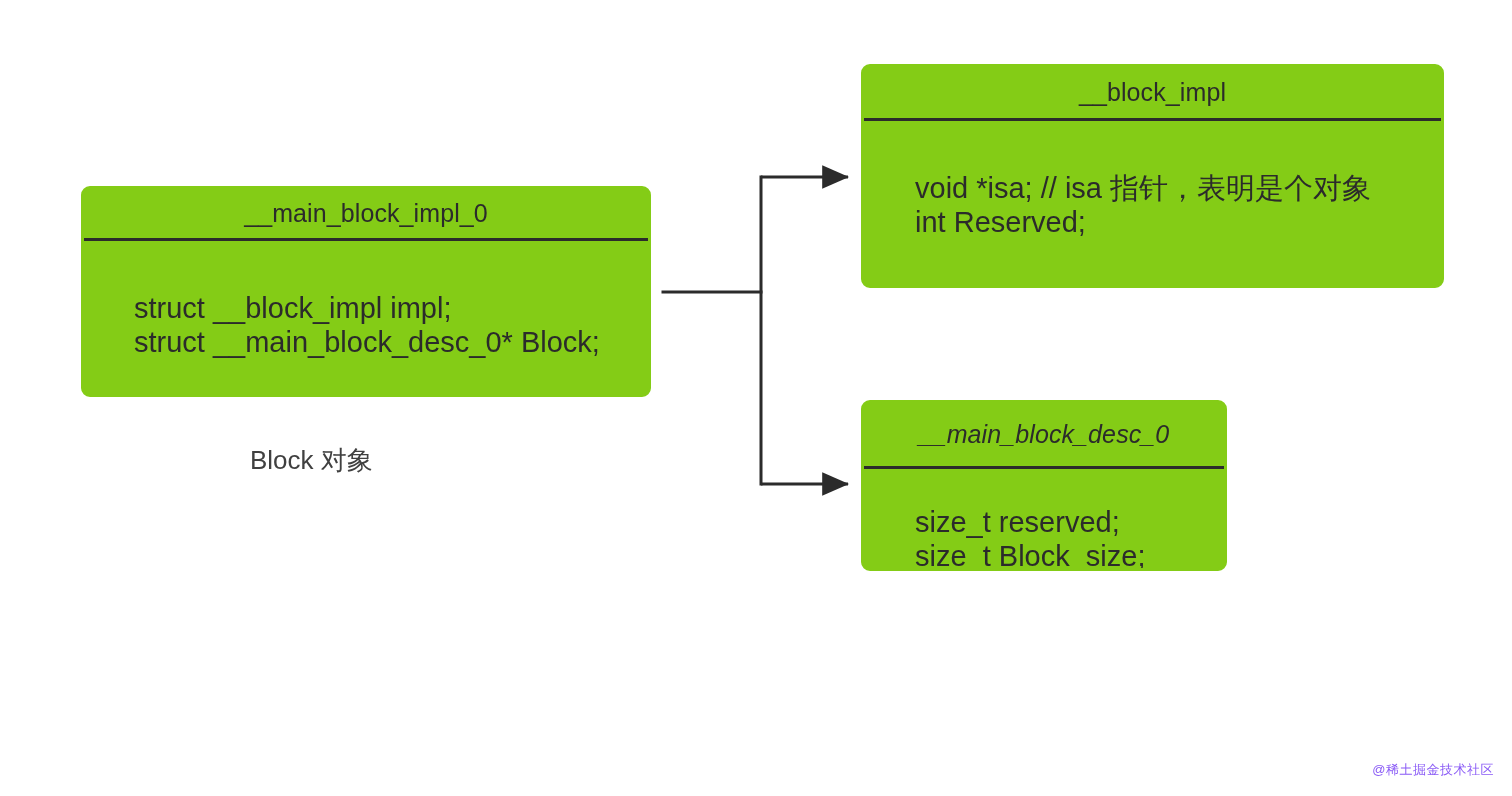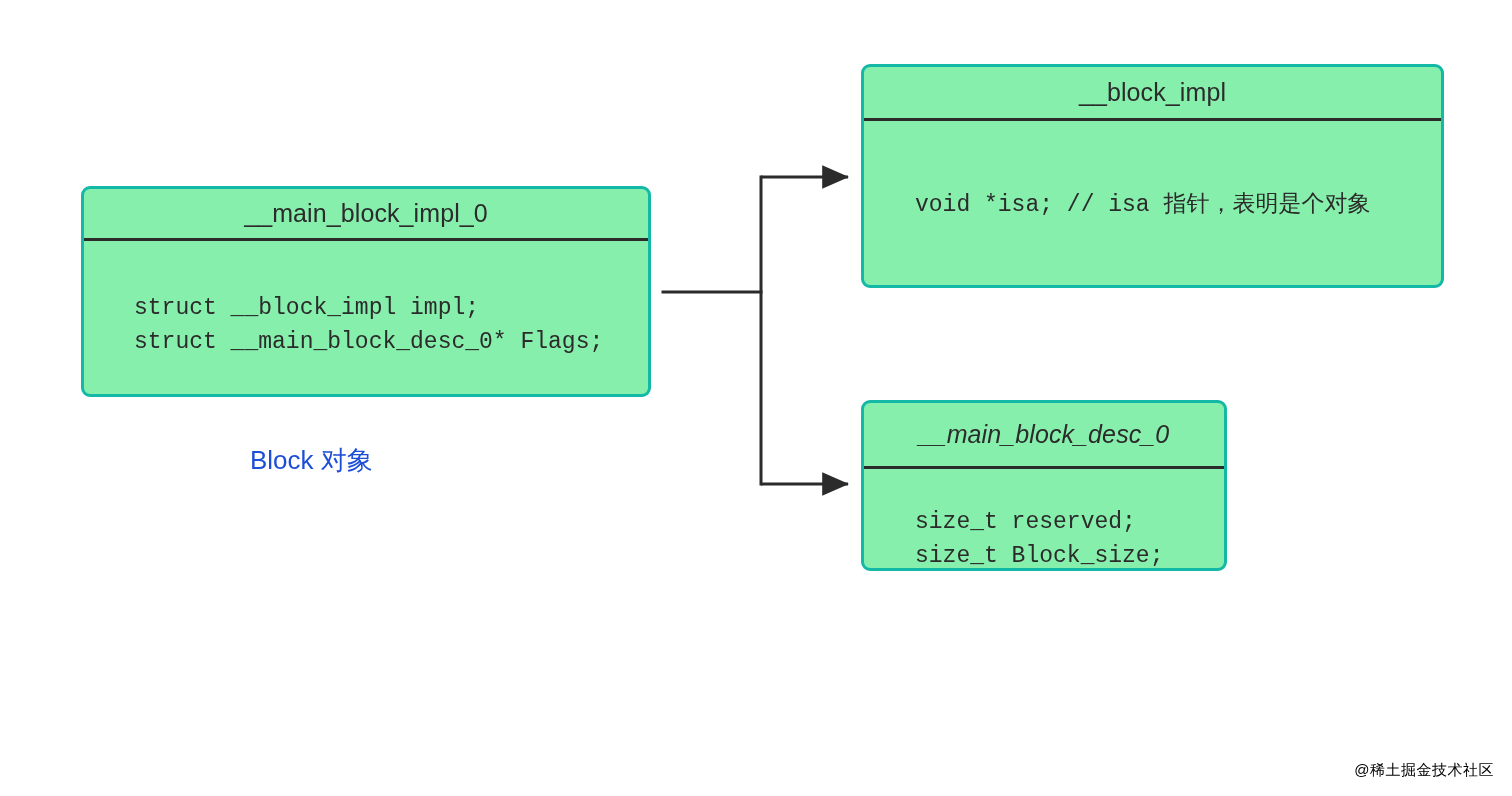--- a/index.html
+++ b/index.html
@@ -29,22 +29,22 @@
     top: 0;
     width: 1512px;
     height: 796px;
     pointer-events: none;
   }
 
   
   .node {
     position: absolute;
     box-sizing: border-box;
-    background: #86efac;
-    border: 3px solid #14b8a6;
+    background: #84cc16;
+    border: 3px solid #84cc16;
     border-radius: 9px;
     overflow: hidden;
   }
   .node-title {
     box-sizing: border-box;
     width: 100%;
     text-align: center;
     font-size: 25px;
     line-height: 1.25;
     letter-spacing: 0.1px;
@@ -58,25 +58,24 @@
   .node-body {
     box-sizing: border-box;
     padding-left: 50px;
     padding-right: 16px;
     display: flex;
     flex-direction: column;
     justify-content: center;
     height: calc(100% - 0px);
   }
   .node-body .line {
-    font-size: 23px;
+    font-size: 29px;
     line-height: 34px;
     white-space: nowrap;
     color: #2b2b2b;
-    font-family: Liberation Mono, monospace;
   }
 
   
   #node-main-block-impl-0 {
     left: 81px;
     top: 186px;
     width: 570px;
     height: 211px;
   }
   #node-main-block-impl-0 .node-title { height: 52px; }
@@ -100,32 +99,32 @@
   #node-main-block-desc-0 .node-title { height: 66px; font-style: italic; }
   #node-main-block-desc-0 .node-body { height: 140px; padding-left: 51px; }
 
   
   .caption {
     position: absolute;
     left: 250px;
     top: 441px;
     font-size: 26px;
     line-height: 38px;
-    color: #1d4ed8;
+    color: #404040;
     white-space: nowrap;
   }
 
   
   .watermark {
     position: absolute;
     right: 18px;
     bottom: 16px;
-    font-size: 15px;
+    font-size: 13px;
     line-height: 20px;
-    color: #000000;
+    color: #8b5cf6;
     letter-spacing: 0.5px;
     white-space: nowrap;
   }
 </style>
 </head>
 <body>
 
 <div class="canvas">
 
   <svg class="connector-layer" viewBox="0 0 1512 796" width="1512" height="796" xmlns="http://www.w3.org/2000/svg">
@@ -142,28 +141,29 @@
 
     <path d="M 761 177 L 848 177" fill="none" stroke="#2b2b2b" stroke-width="3" marker-end="url(#arrowhead)"></path>
 
     <path d="M 761 484 L 848 484" fill="none" stroke="#2b2b2b" stroke-width="3" marker-end="url(#arrowhead)"></path>
   </svg>
 
   <div class="node" id="node-main-block-impl-0">
     <div class="node-title">__main_block_impl_0</div>
     <div class="node-body">
       <div class="line">struct __block_impl impl;</div>
-      <div class="line">struct __main_block_desc_0* Flags;</div>
+      <div class="line">struct __main_block_desc_0* Block;</div>
     </div>
   </div>
 
   <div class="node" id="node-block-impl">
     <div class="node-title">__block_impl</div>
     <div class="node-body">
       <div class="line">void *isa; // isa 指针，表明是个对象</div>
+      <div class="line">int Reserved;</div>
     </div>
   </div>
 
   <div class="node" id="node-main-block-desc-0">
     <div class="node-title">__main_block_desc_0</div>
     <div class="node-body">
       <div class="line">size_t reserved;</div>
       <div class="line">size_t Block_size;</div>
     </div>
   </div>

